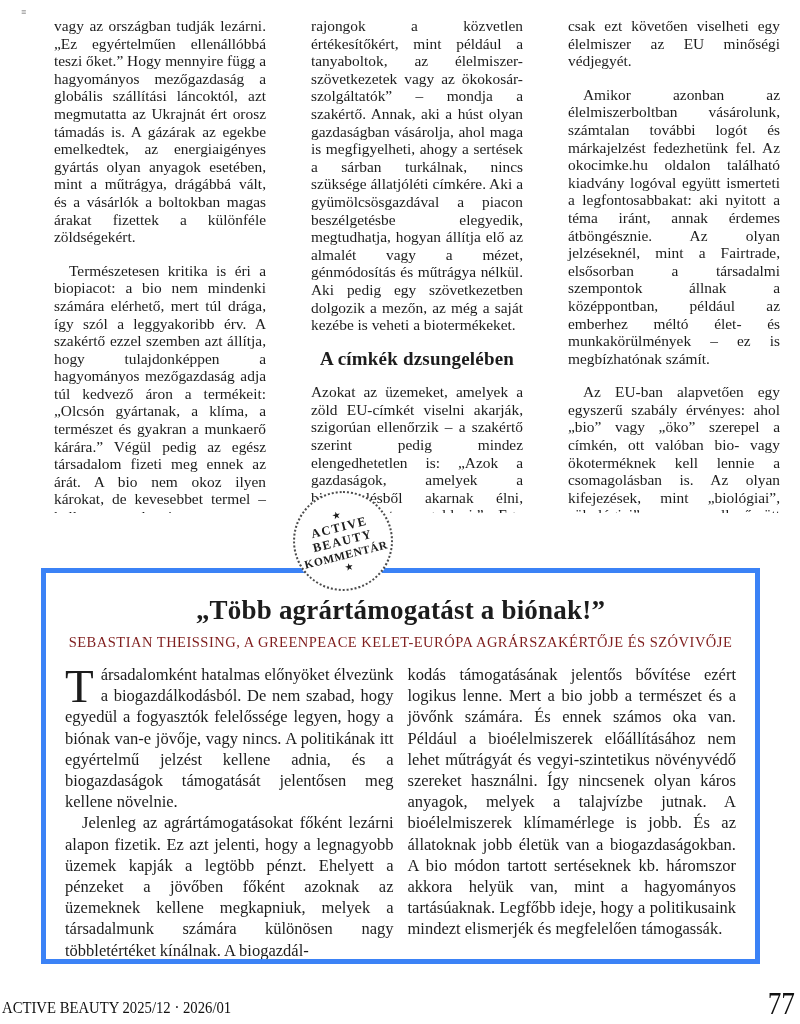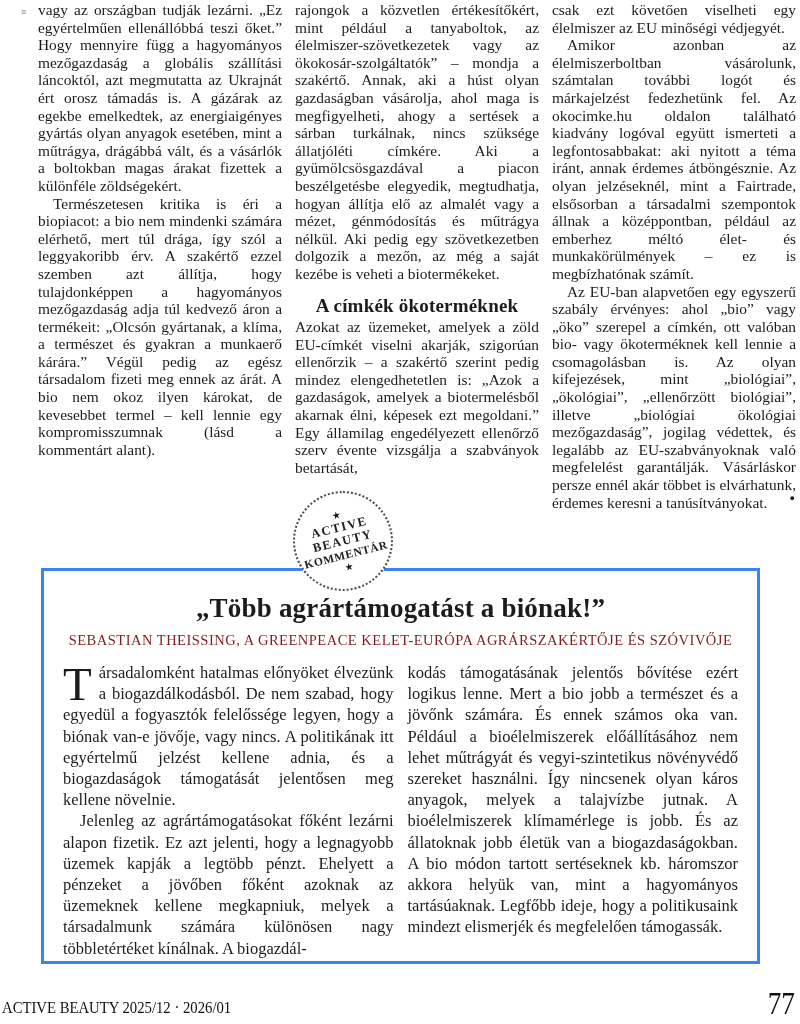--- a/index.html
+++ b/index.html
@@ -9,42 +9,42 @@
     color:#1c1c1c;
     font-family:"Liberation Serif", serif;
   }
   .page { position:relative; width:800px; height:1024px; background:#ffffff; overflow:hidden; }
 
   .margin-mark { position:absolute; left:21px; top:7px; font-size:9px; color:#666; }
 
   
   .article { position:absolute; left:38px; top:1px; width:758px; display:flex; gap:13px; }
   .col { width:244px; height:512px; overflow:hidden; font-size:15.4px; line-height:17.6px; text-align:justify; }
-  .col p { margin:0; text-indent:15px; }
+  .col p { margin:16px; text-indent:15px; }
   .col p.noindent { text-indent:0; }
   .subhead { margin:14px 0 4px; text-align:center; font-size:19px; font-weight:700; letter-spacing:0.2px; }
   .lastpara { position:relative; }
   .endmark { position:absolute; right:1px; bottom:4px; font-size:9px; text-indent:0; }
 
   
   .stamp {
     position:absolute; left:293px; top:491px; width:100px; height:100px;
     box-sizing:border-box; border:2px dotted #4c4c4c; border-radius:50%;
     background:#ffffff; z-index:3;
     display:flex; align-items:center; justify-content:center;
   }
   .stamp-inner { transform:rotate(-14deg); text-align:center; color:#1d1d1d; }
   .stamp-star { font-size:10px; line-height:11px; }
   .stamp-line { font-weight:700; font-size:12.5px; line-height:14px; letter-spacing:1.5px; }
   .stamp-line.small { font-size:11.5px; letter-spacing:0.6px; }
 
   
   .comment-box {
     position:absolute; left:41px; top:568px; width:719px; height:396px;
-    box-sizing:border-box; border:3px solid #3b82f6; background:#ffffff; overflow:hidden;
+    box-sizing:border-box; border:5px solid #3b82f6; background:#ffffff; overflow:hidden;
   }
   .cb-title { margin:22px 18px 0; text-align:center; font-size:27px; font-weight:700; letter-spacing:0.2px; }
   .cb-byline { margin:8px 10px 0; text-align:center; font-size:14.5px; letter-spacing:0.5px; color:#7f1d1d; }
   .cb-cols { display:flex; gap:14px; padding:13px 19px 0; }
   .cb-col { width:336px; font-size:16.5px; line-height:21.2px; text-align:justify; }
   .cb-col p { margin:0; text-indent:17px; }
   .cb-col p.dropcap, .cb-col p.noindent { text-indent:0; }
   .dropcap::first-letter {
     float:left; font-size:47px; line-height:38px; padding:3px 7px 0 0; font-weight:400;
   }
@@ -66,21 +66,21 @@
 
   <div class="margin-mark">≡</div>
 
   <div class="article">
     <div class="col">
       <p class="noindent">vagy az országban tudják lezárni. „Ez egyértelműen ellenállóbbá teszi őket.” Hogy mennyire függ a hagyományos mezőgazdaság a globális szállítási láncoktól, azt megmutatta az Ukrajnát ért orosz támadás is. A gázárak az egekbe emelkedtek, az energiaigényes gyártás olyan anyagok esetében, mint a műtrágya, drágábbá vált, és a vásárlók a boltokban magas árakat fizettek a különféle zöldségekért.</p>
       <p>Természetesen kritika is éri a biopiacot: a bio nem mindenki számára elérhető, mert túl drága, így szól a leggyakoribb érv. A szakértő ezzel szemben azt állítja, hogy tulajdonképpen a hagyományos mezőgazdaság adja túl kedvező áron a termékeit: „Olcsón gyártanak, a klíma, a természet és gyakran a munkaerő kárára.” Végül pedig az egész társadalom fizeti meg ennek az árát. A bio nem okoz ilyen károkat, de kevesebbet termel – kell lennie egy kompromisszumnak (lásd a kommentárt alant).</p>
     </div>
     <div class="col">
       <p class="noindent">rajongok a közvetlen értékesítőkért, mint például a tanyaboltok, az élelmiszer-szövetkezetek vagy az ökokosár-szolgáltatók” – mondja a szakértő. Annak, aki a húst olyan gazdaságban vásárolja, ahol maga is megfigyelheti, ahogy a sertések a sárban turkálnak, nincs szüksége állatjóléti címkére. Aki a gyümölcsösgazdával a piacon beszélgetésbe elegyedik, megtudhatja, hogyan állítja elő az almalét vagy a mézet, génmódosítás és műtrágya nélkül. Aki pedig egy szövetkezetben dolgozik a mezőn, az még a saját kezébe is veheti a biotermékeket.</p>
-      <h3 class="subhead">A címkék ökoterméknek</h3>
+      <h3 class="subhead">A címkék dzsungelében</h3>
       <p class="noindent">Azokat az üzemeket, amelyek a zöld EU-címkét viselni akarják, szigorúan ellenőrzik – a szakértő szerint pedig mindez elengedhetetlen is: „Azok a gazdaságok, amelyek a biotermelésből akarnak élni, képesek ezt megoldani.” Egy államilag engedélyezett ellenőrző szerv évente vizsgálja a szabványok betartását,</p>
     </div>
     <div class="col">
       <p class="noindent">csak ezt követően viselheti egy élelmiszer az EU minőségi védjegyét.</p>
       <p>Amikor azonban az élelmiszerboltban vásárolunk, számtalan további logót és márkajelzést fedezhetünk fel. Az okocimke.hu oldalon található kiadvány logóval együtt ismerteti a legfontosabbakat: aki nyitott a téma iránt, annak érdemes átböngésznie. Az olyan jelzéseknél, mint a Fairtrade, elsősorban a társadalmi szempontok állnak a középpontban, például az emberhez méltó élet- és munkakörülmények – ez is megbízhatónak számít.</p>
       <p class="lastpara"><span>Az EU-ban alapvetően egy egyszerű szabály érvényes: ahol „bio” vagy „öko” szerepel a címkén, ott valóban bio- vagy ökoterméknek kell lennie a csomagolásban is. Az olyan kifejezések, mint „biológiai”, „ökológiai”, „ellenőrzött biológiai”, illetve „biológiai ökológiai mezőgazdaság”, jogilag védettek, és legalább az EU-szabványoknak való megfelelést garantálják. Vásárláskor persze ennél akár többet is elvárhatunk, érdemes keresni a tanúsítványokat.</span><span class="endmark">●</span></p>
     </div>
   </div>
 
   <div class="stamp">

